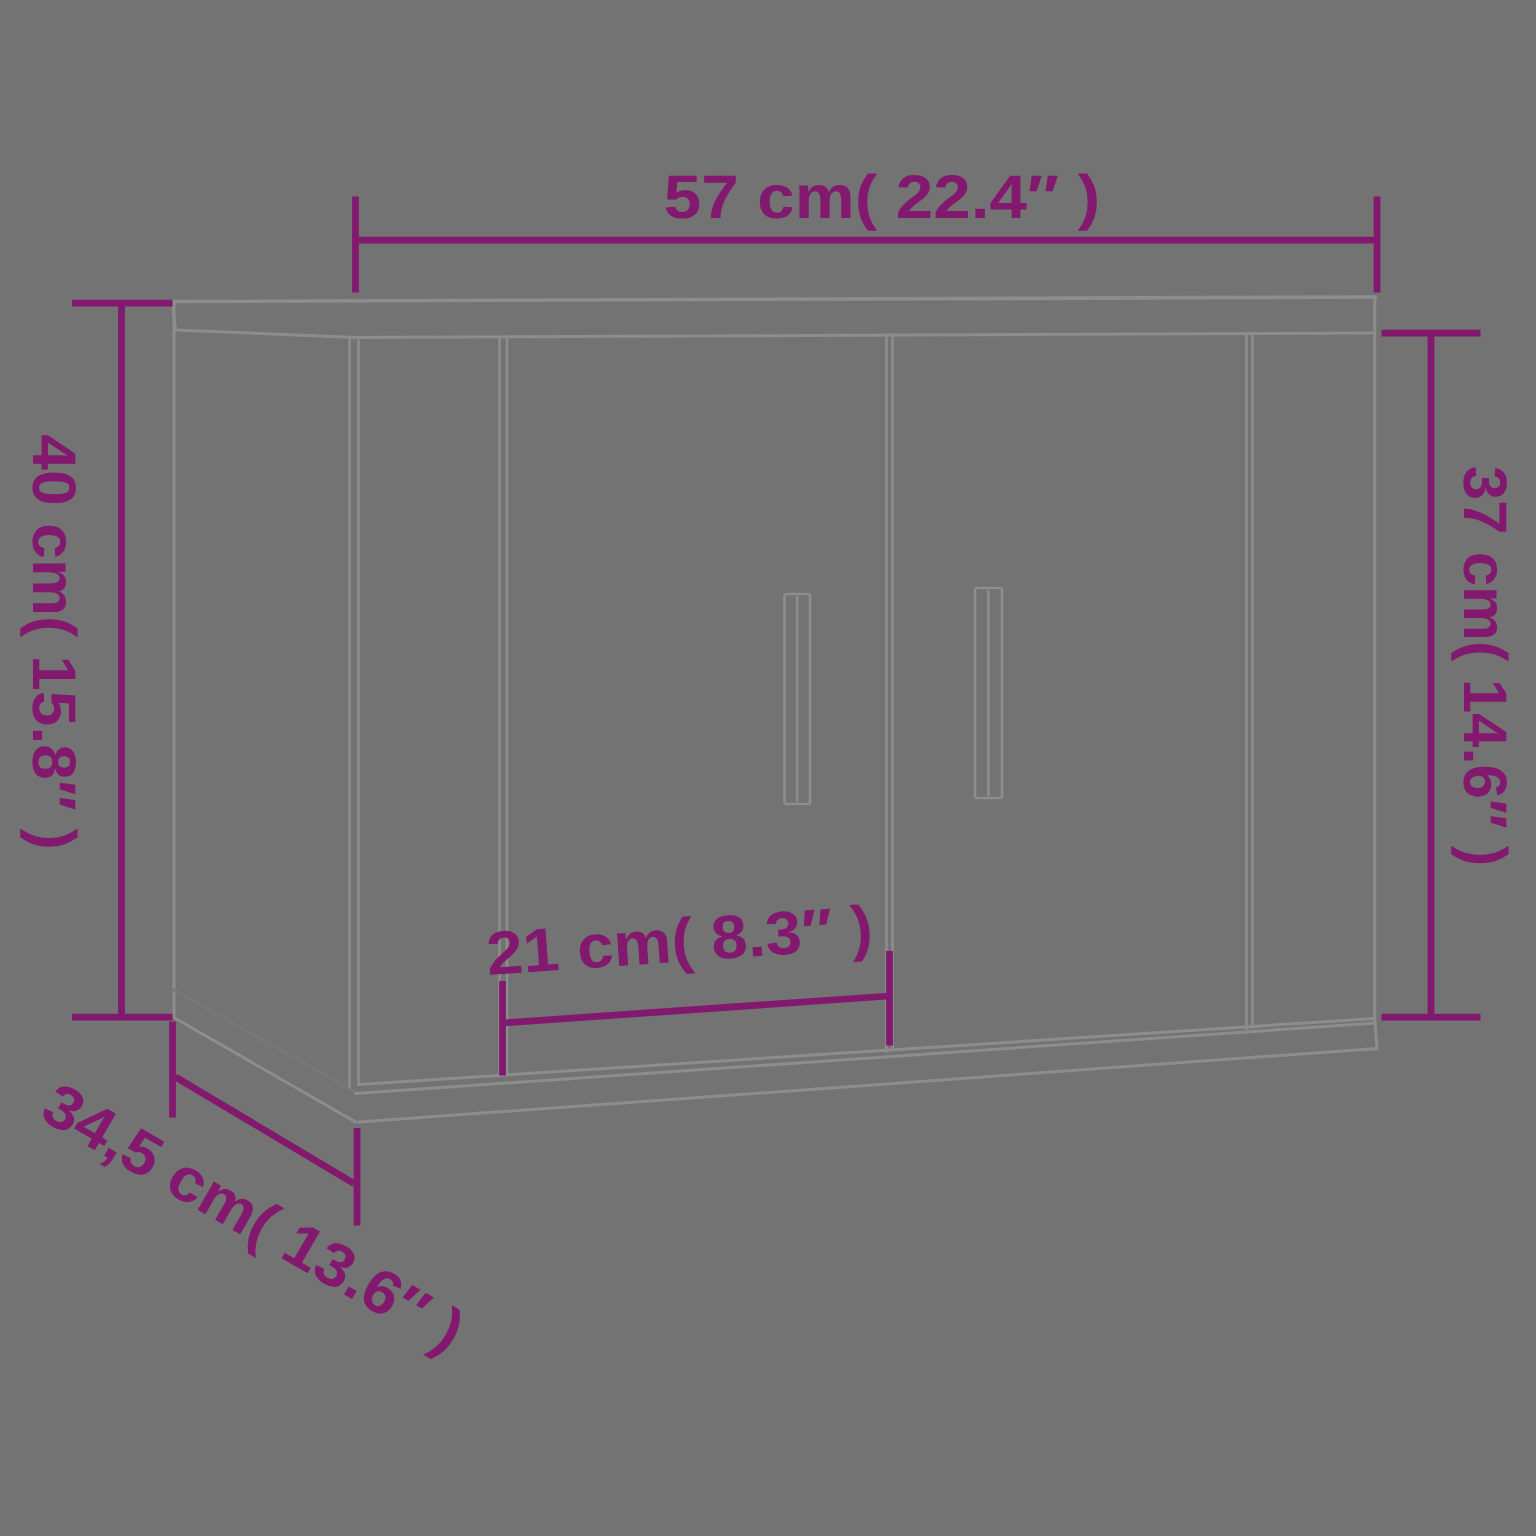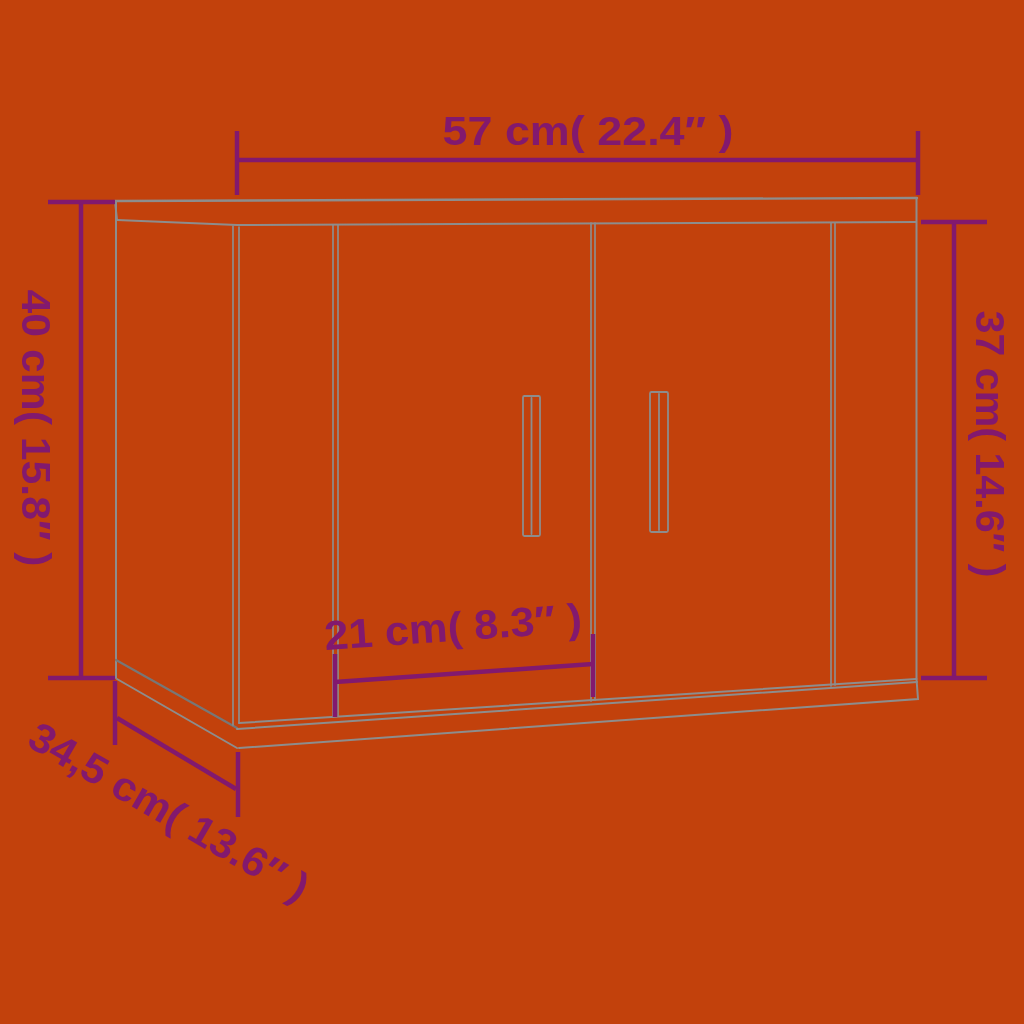--- a/index.html
+++ b/index.html
@@ -4,21 +4,21 @@
 <style>
   html, body {
     margin: 0;
     padding: 0;
     background: #ffffff;
   }
   .stage {
     position: relative;
     width: 1024px;
     height: 1024px;
-    background: #c2410c;
+    background: #737373;
     overflow: hidden;
   }
   svg text {
     font-family: "Liberation Sans", "DejaVu Sans", sans-serif;
     font-weight: bold;
     font-size: 41px;
   }
 </style>
 </head>
 <body>

